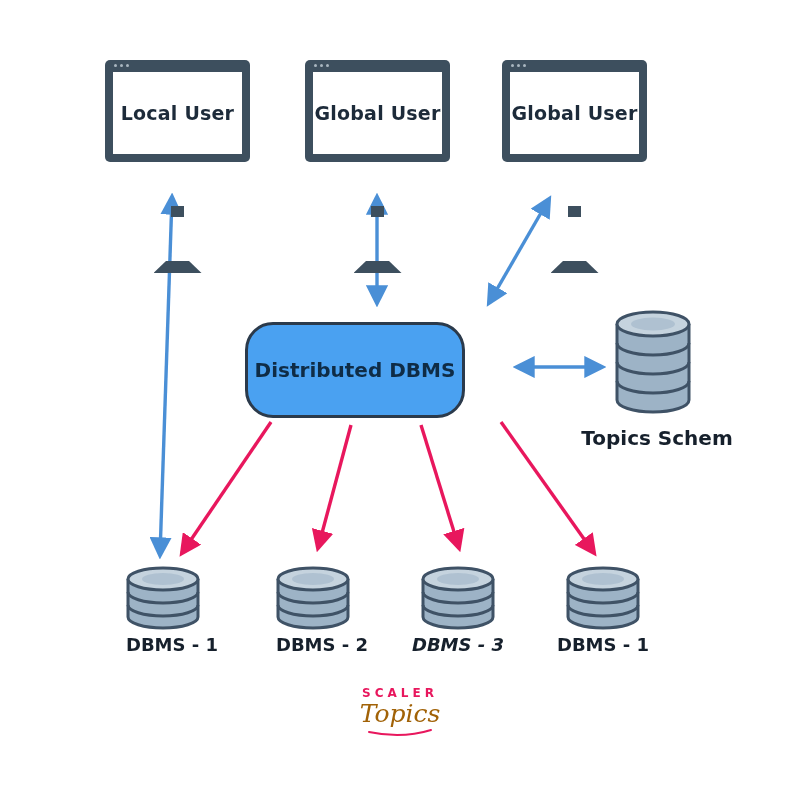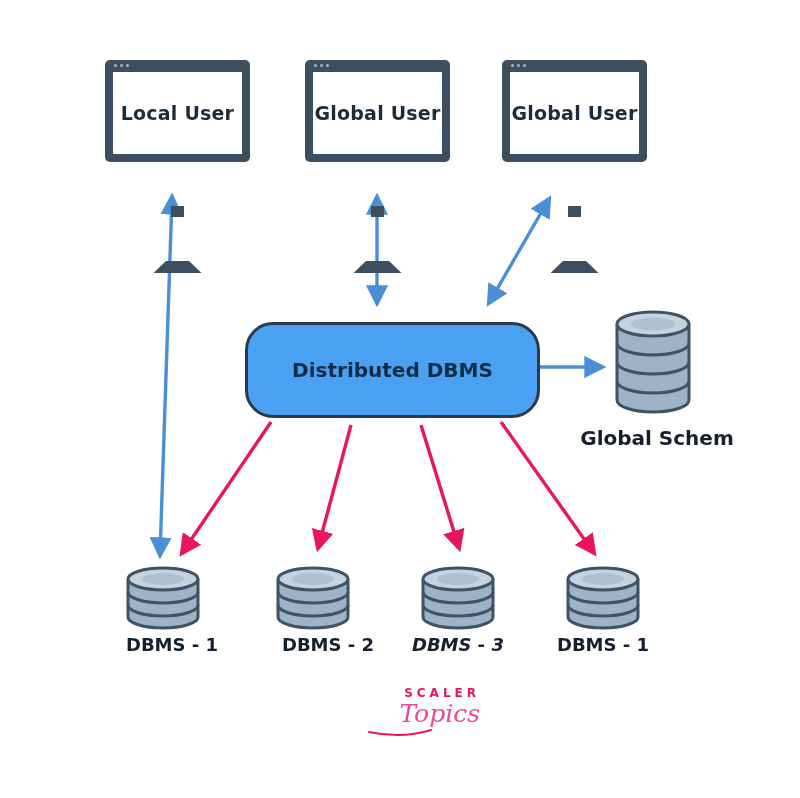--- a/index.html
+++ b/index.html
@@ -13,37 +13,37 @@
   .monitor { position:absolute; width:145px; display:flex; flex-direction:column; align-items:center;gap:44px; }
   .monitor-frame { position:relative; width:145px; height:102px; background:#3d4f5e; border-radius:5px; padding:12px 8px 8px; }
   .monitor-dots { position:absolute; top:4px; left:9px; display:flex; gap:3px; }
   .monitor-dots span { width:3px; height:3px; border-radius:50%; background:#a9b6c0; }
   .monitor-screen { width:100%; height:100%; background:#ffffff; display:flex; align-items:center; justify-content:center; }
   .monitor-label { font-size:19px; font-weight:bold; color:#1d2b3a; letter-spacing:0.2px; }
   .stand-neck { width:13px; height:11px; background:#3d4f5e; }
   .stand-base { width:48px; height:12px; background:#3d4f5e; clip-path:polygon(26% 0, 74% 0, 100% 100%, 0 100%); }
 
   
-  .ddbms-box { position:absolute; left:245px; top:322px; width:295px; height:96px;
+  .ddbms-box { position:absolute; left:245px; top:322px; width:220px; height:96px;
     background:#4aa1f1; border:3.5px solid #2b3a4b; border-radius:28px;
     display:flex; align-items:center; justify-content:center; }
   .ddbms-label { font-size:20px; font-weight:bold; color:#0f2c46; }
 
   
   .cyl { position:absolute; }
 
   
   .node-label { position:absolute; text-align:center; font-weight:bold; color:#16202c; }
   .schema-label { left:572px; top:426px; width:170px; font-size:20px; }
   .dbms-label { width:120px; top:634px; font-size:18px; }
 
   
-  .logo { position:absolute; left:320px; top:686px; width:160px; text-align:right; }
+  .logo { position:absolute; left:320px; top:686px; width:160px; text-align:center; }
   .logo-brand { font-size:12px; font-weight:bold; letter-spacing:4px; color:#e8175d; }
-  .logo-sub { font-family:"DejaVu Serif", serif; font-style:italic; font-size:25px; color:#ec4899; line-height:1.1; }
+  .logo-sub { font-family:"DejaVu Serif", serif; font-style:italic; font-size:25px; color:#a16207; line-height:1.1; }
   .logo-swash { display:block; margin:0 auto; }
 </style>
 </head>
 <body>
 
 <div class="canvas">
 
   <svg width="0" height="0" style="position:absolute" aria-hidden="true">
     <defs>
       <symbol id="db-small" viewBox="0 0 80 64">
@@ -128,37 +128,37 @@
     <div class="stand-base"></div>
   </div>
 
   <div class="ddbms-box">
     <span class="ddbms-label">Distributed DBMS</span>
   </div>
 
   <svg class="cyl" style="left:611px; top:310px;" width="84" height="108">
     <use href="#db-big"></use>
   </svg>
-  <div class="node-label schema-label">Global Schem</div>
+  <div class="node-label schema-label">Topics Schem</div>
 
   <svg class="cyl" style="left:123px; top:566px;" width="80" height="64">
       <use href="#db-small"></use>
     </svg>
   <svg class="cyl" style="left:273px; top:566px;" width="80" height="64">
       <use href="#db-small"></use>
     </svg>
   <svg class="cyl" style="left:418px; top:566px;" width="80" height="64">
       <use href="#db-small"></use>
     </svg>
   <svg class="cyl" style="left:563px; top:566px;" width="80" height="64">
       <use href="#db-small"></use>
     </svg>
 
   <div class="node-label dbms-label" style="left:112px;">DBMS - 1</div>
-  <div class="node-label dbms-label" style="left:268px;">DBMS - 2</div>
+  <div class="node-label dbms-label" style="left:262px;">DBMS - 2</div>
   <div class="node-label dbms-label" style="left:398px;font-style:italic;">DBMS - 3</div>
   <div class="node-label dbms-label" style="left:543px;">DBMS - 1</div>
 
   <div class="logo">
     <div class="logo-brand">SCALER</div>
     <div class="logo-sub">Topics</div>
     <svg class="logo-swash" width="70" height="9">
       <path d="M4 4 q33 7 62 -2" stroke="#e8175d" stroke-width="2" fill="none" stroke-linecap="round"></path>
     </svg>
   </div>

